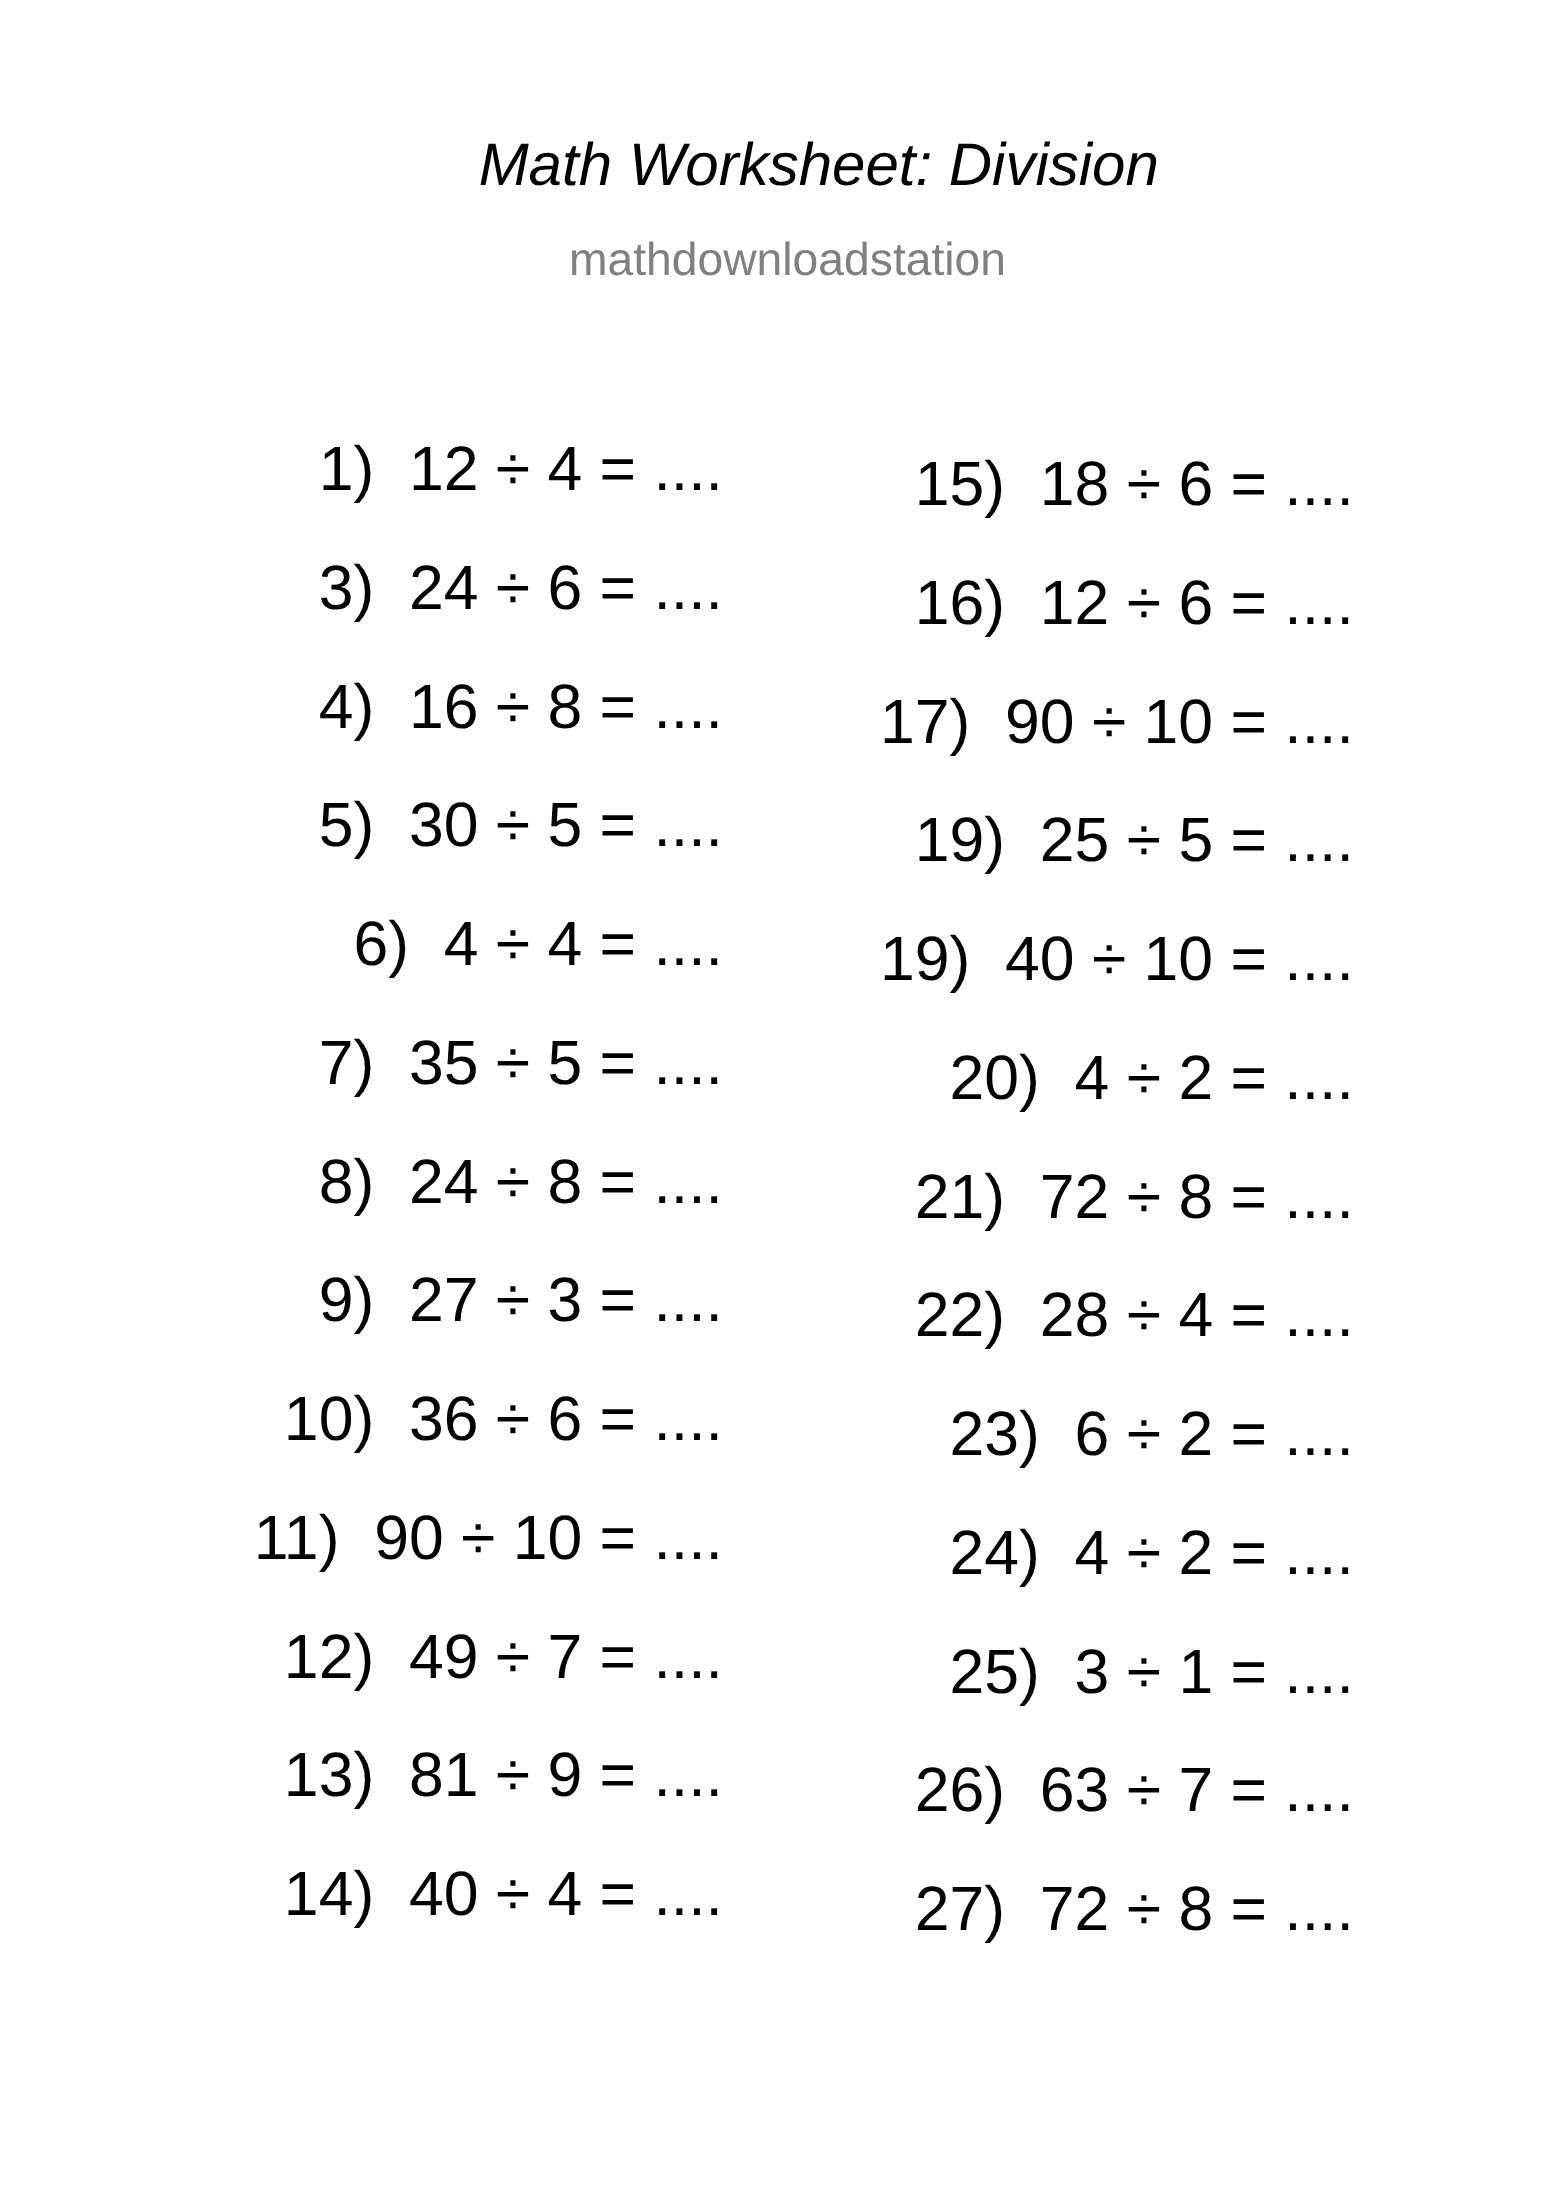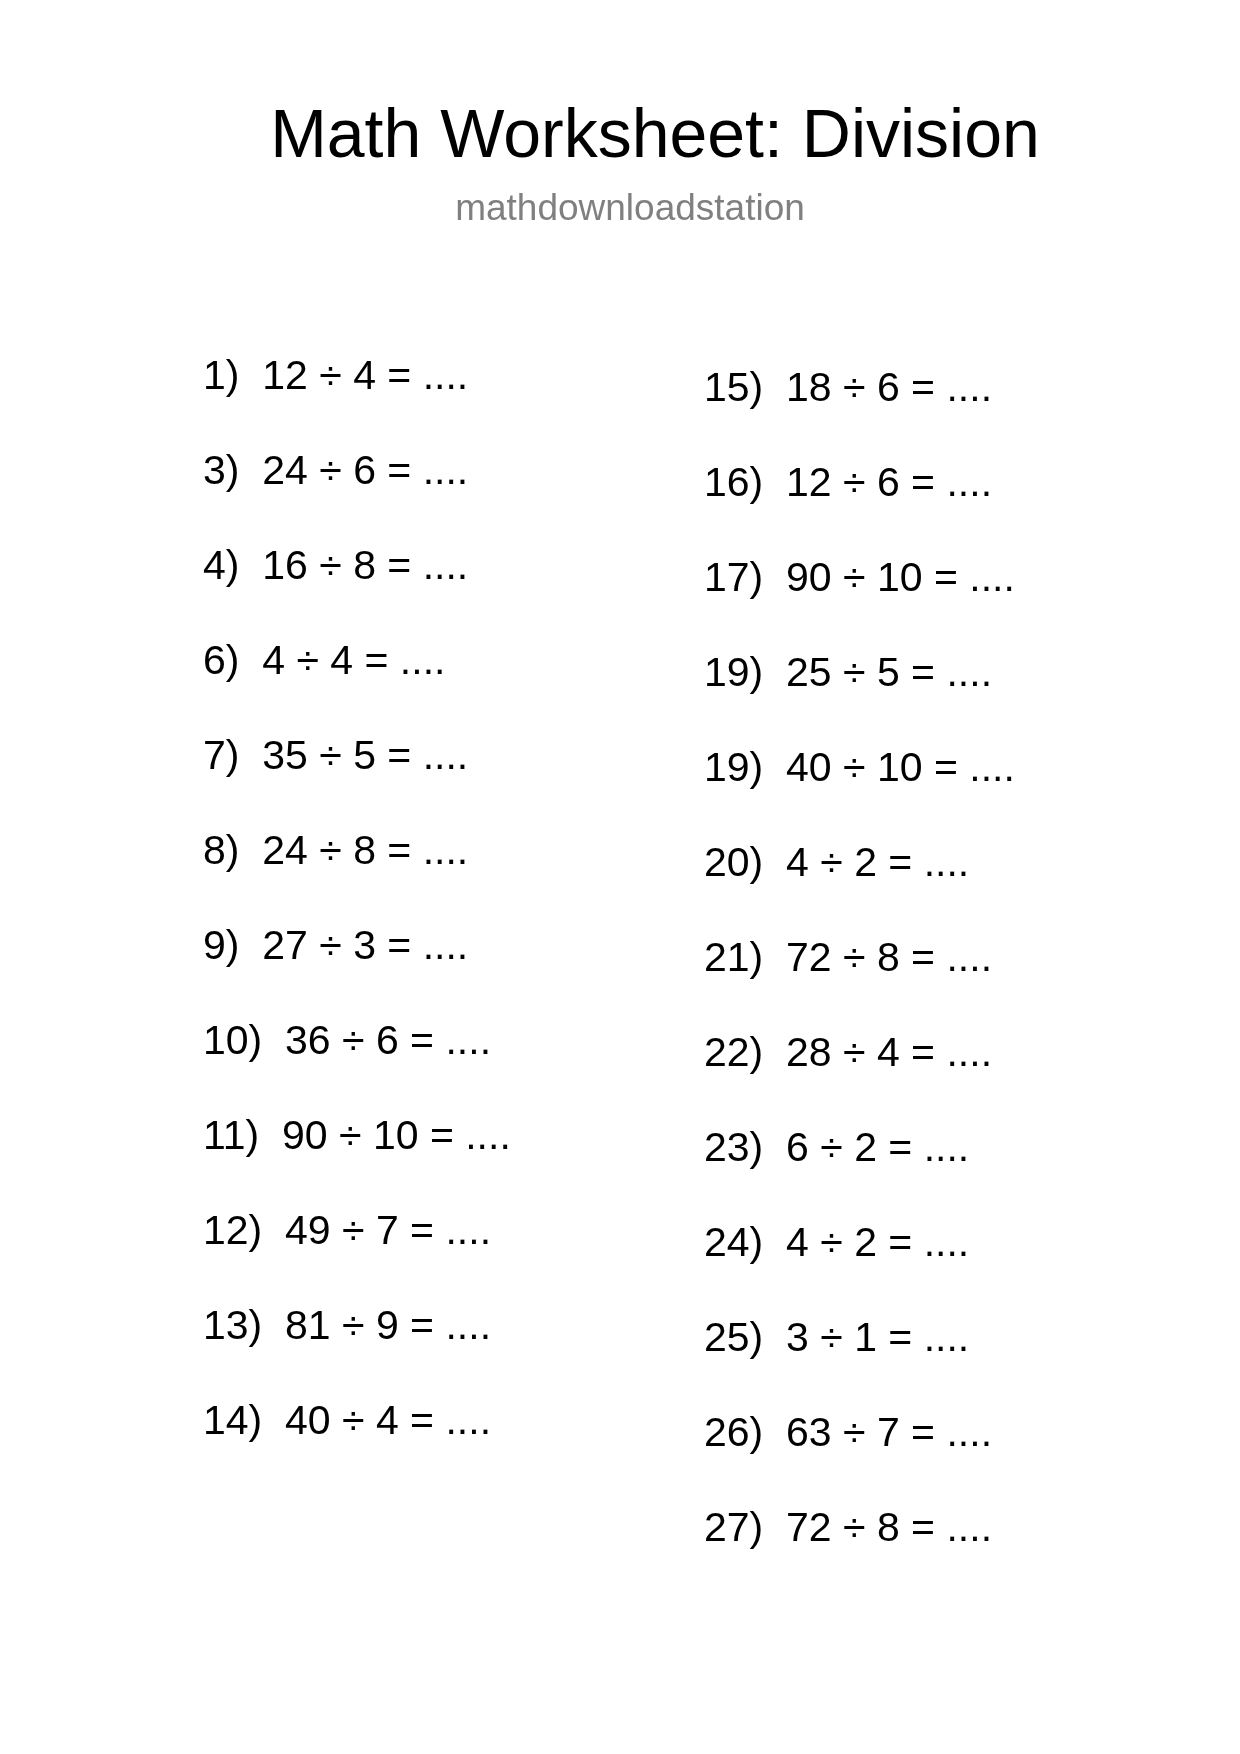--- a/index.html
+++ b/index.html
@@ -1,36 +1,37 @@
 <!DOCTYPE html>
 <html><head>
 <meta charset="utf-8">
 <style>
   html, body { margin: 0; padding: 0; background: #ffffff; }
   body { width: 1240px; height: 1754px; position: relative; overflow: hidden;
          font-family: "Liberation Sans", sans-serif; color: #000; }
   .title { position: absolute; left: 0; width: 1240px; top: 98px; text-align: center;
-           font-size: 68px; line-height: 70px; padding-left: 70px; box-sizing: border-box; }
+           font-size: 48px; line-height: 70px; padding-left: 70px; box-sizing: border-box; font-style: italic; }
   .subtitle { position: absolute; left: 0; width: 1240px; top: 184px; text-align: center;
               font-size: 37px; line-height: 48px; color: #808080; padding-left: 20px; box-sizing: border-box; }
   .col { position: absolute; top: 350px; }
   .col.left { left: 203px; }
   .col.right { left: 704px; margin-top: 12px; }
-  .problem { height: 95px; font-size: 41px; line-height: 50px; white-space: pre; }
+  .problem { height: 95px; font-size: 50px; line-height: 50px; white-space: pre; text-align: right; }
 </style>
 </head>
 <body>
 
 <div class="title">Math Worksheet: Division</div>
 <div class="subtitle">mathdownloadstation</div>
 
 <div class="col left">
   <div class="problem">1)  12 ÷ 4 = ....</div>
   <div class="problem">3)  24 ÷ 6 = ....</div>
   <div class="problem">4)  16 ÷ 8 = ....</div>
+  <div class="problem">5)  30 ÷ 5 = ....</div>
   <div class="problem">6)  4 ÷ 4 = ....</div>
   <div class="problem">7)  35 ÷ 5 = ....</div>
   <div class="problem">8)  24 ÷ 8 = ....</div>
   <div class="problem">9)  27 ÷ 3 = ....</div>
   <div class="problem">10)  36 ÷ 6 = ....</div>
   <div class="problem">11)  90 ÷ 10 = ....</div>
   <div class="problem">12)  49 ÷ 7 = ....</div>
   <div class="problem">13)  81 ÷ 9 = ....</div>
   <div class="problem">14)  40 ÷ 4 = ....</div>
 </div>

